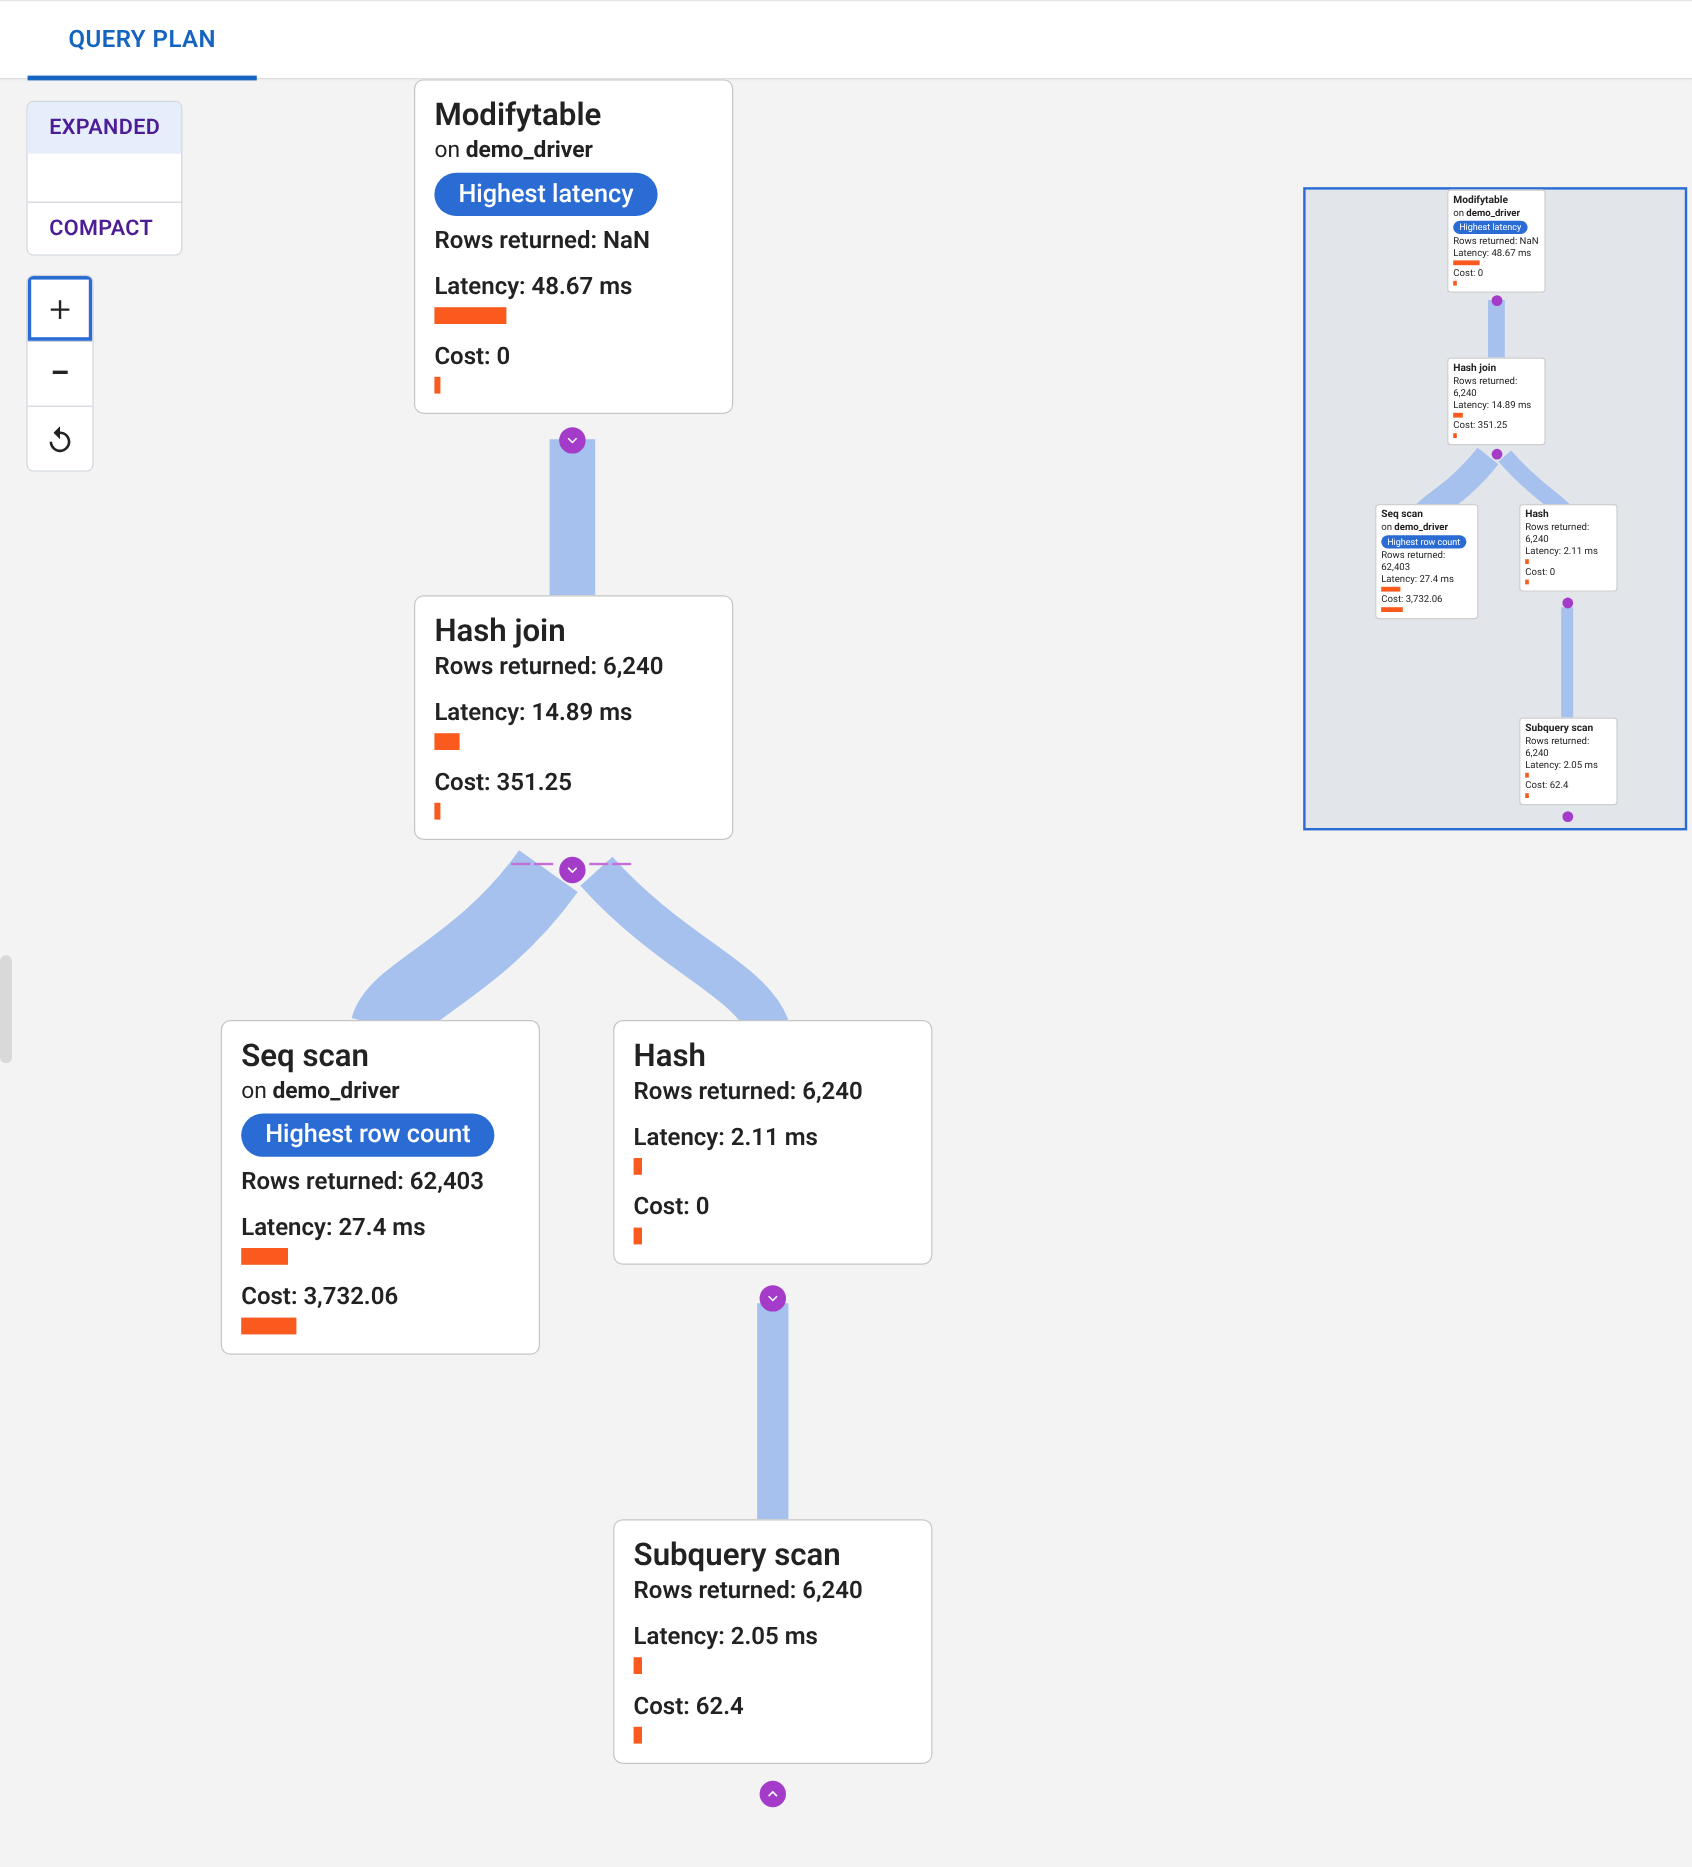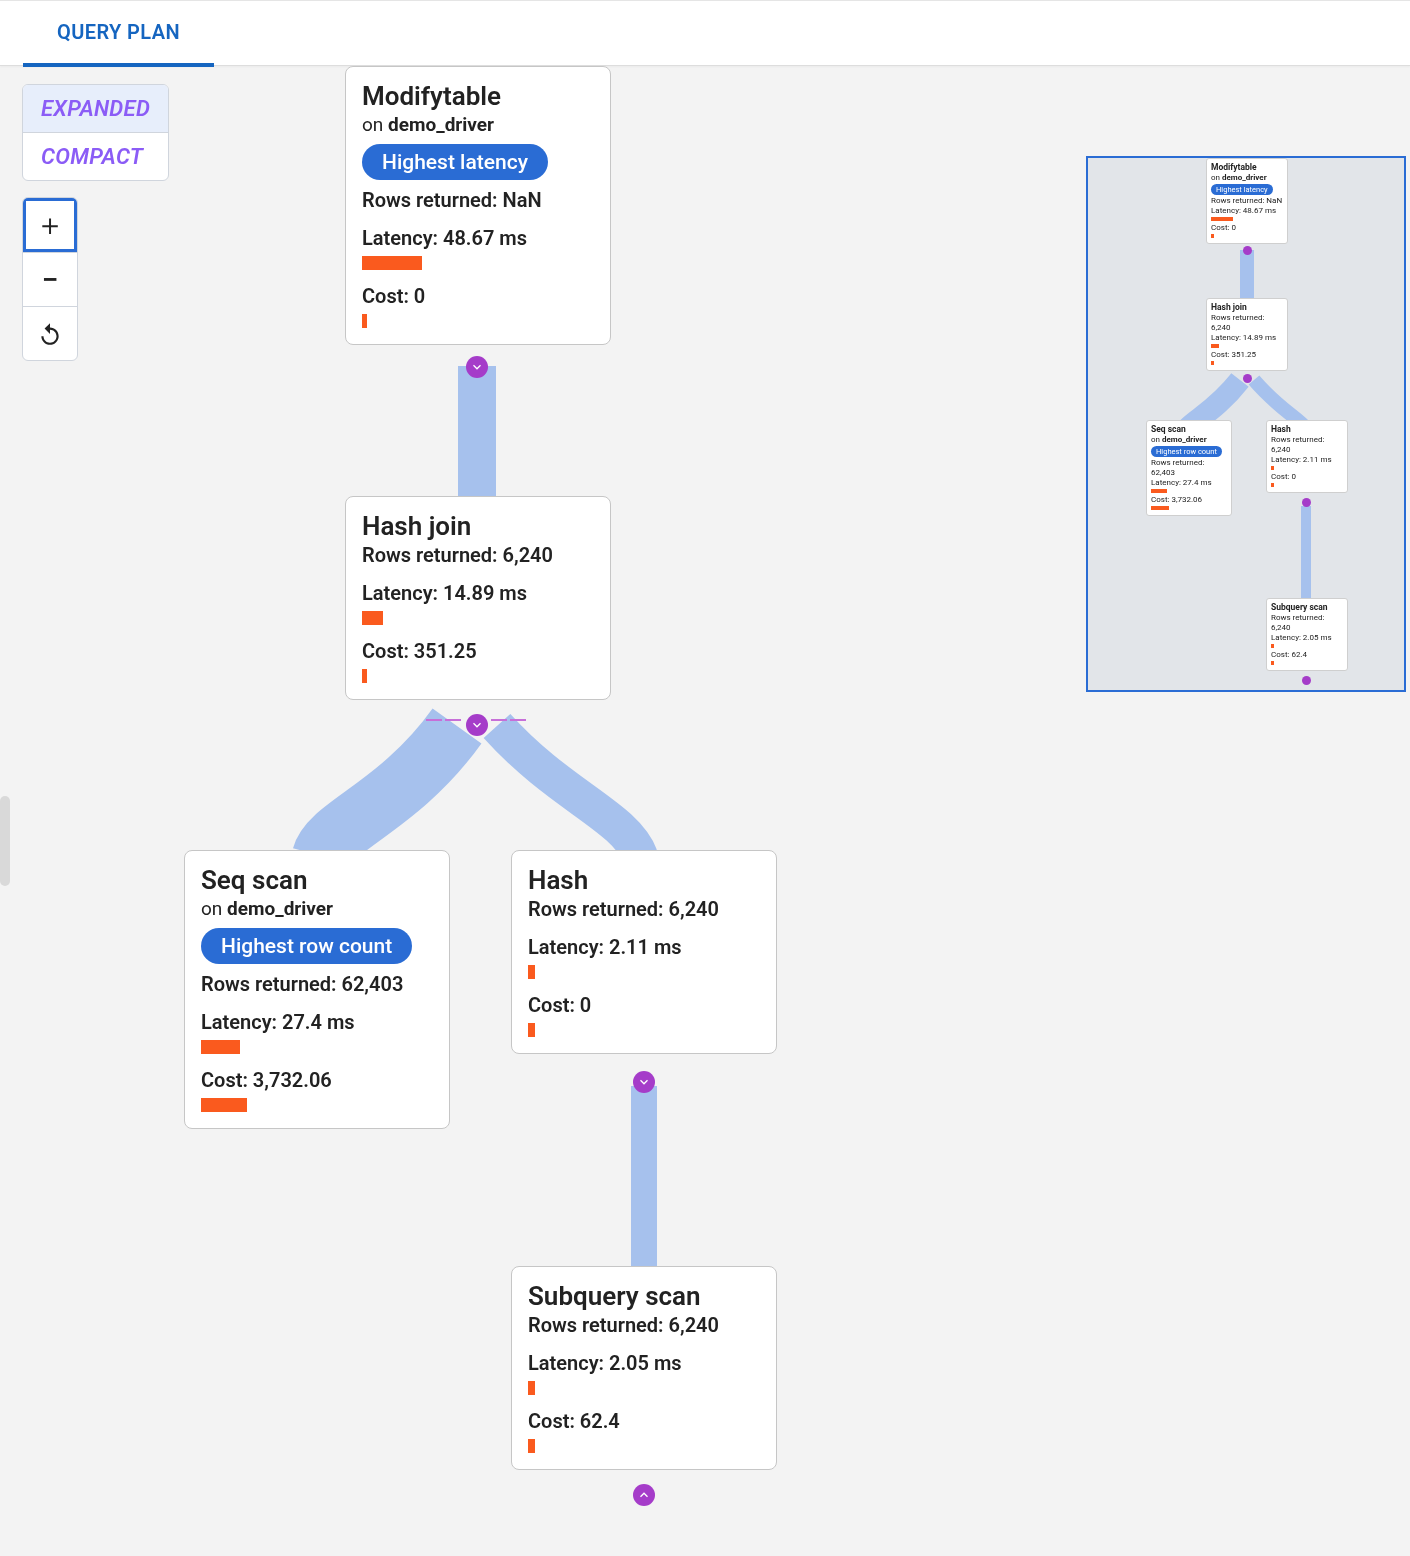--- a/index.html
+++ b/index.html
@@ -10,23 +10,23 @@
   .tabs { height: 66px; background: #fff; border-top: 1px solid #e5e5e5; border-bottom: 1px solid #ddd; display: flex; padding-left: 23px; box-shadow: 0 1px 2px rgba(0,0,0,0.04);}
   .tab { font-size: 20px; font-weight: 600; color: #777; padding: 0 34px; height: 66px; display:flex; align-items:center; letter-spacing: 0.4px; cursor:pointer; }
   .tab.active { color: #1565c0; border-bottom: 4px solid #1565c0; }
 
   
   .canvas { position: absolute; left: 0; top: 66px; right: 0; bottom: 0; overflow: hidden; }
 
   
   .controls { position: absolute; left: 22px; top: 18px; z-index: 5; }
   .toggle-group { border: 1px solid #d0d5dd; border-radius: 6px; overflow: hidden; background:#fff; margin-bottom: 16px; }
-  .toggle-btn { font-size: 22px; font-weight: 600; color: #8b5cf6; padding: 11px 18px; letter-spacing: 0.3px; cursor:pointer;font-style:italic; }
+  .toggle-btn { font-size: 18px; font-weight: 600; color: #4c1d95; padding: 11px 18px; letter-spacing: 0.3px; cursor:pointer; }
   .toggle-btn.active { background: #e7eefb; }
-  .toggle-btn + .toggle-btn { border-top: 1px solid #d0d5dd; }
+  .toggle-btn + .toggle-btn { border-top: 1px solid #d0d5dd; margin-top: 40px; }
   .zoom-group { width: 56px; border: 1px solid #d0d5dd; border-radius: 6px; background:#fff; overflow: hidden; }
   .zoom-btn { height: 54px; display:flex; align-items:center; justify-content:center; font-size: 30px; font-weight: 500; color:#222; cursor:pointer; }
   .zoom-btn.zoom-in-active { outline: 3px solid #2a6cd4; outline-offset: -3px;}
   .zoom-btn + .zoom-btn { border-top: 1px solid #d0d5dd; }
   .zoom-btn svg { width: 26px; height: 26px; }
 
   
   .node { position: absolute; background: #fff; border: 1px solid #c6c6c6; border-radius: 8px; padding: 14px 16px 16px 16px; z-index: 3; }
   .node-title { font-size: 26px; font-weight: 600; color: #222; margin-bottom: 2px; }
   .node-sub { font-size: 19px; color: #222; margin-bottom: 8px; }

